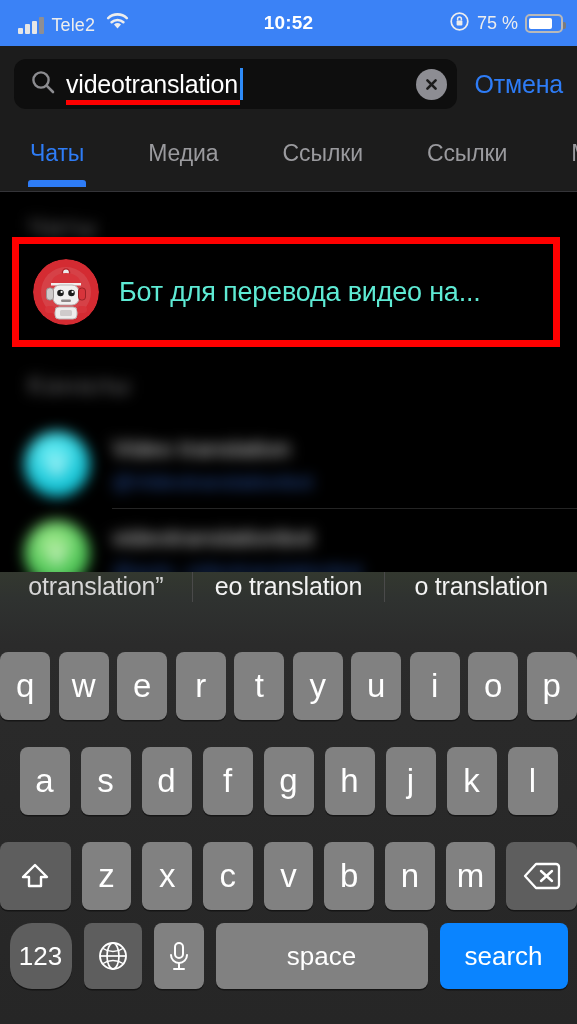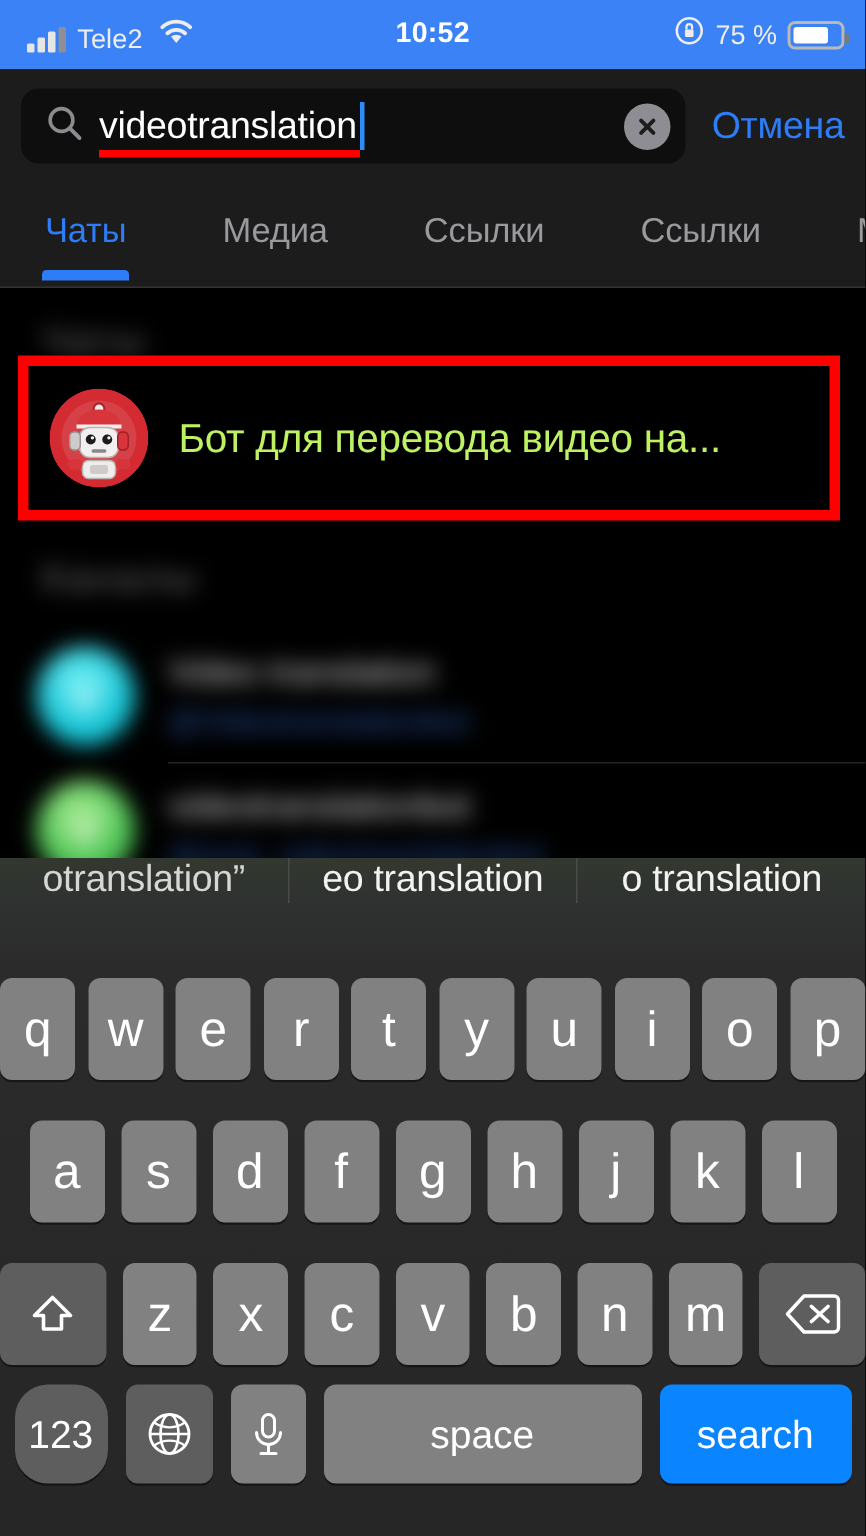--- a/index.html
+++ b/index.html
@@ -119,21 +119,21 @@
 
   
   .hl-wrap {
     position: absolute; left: 12px; top: 45px; width: 548px; height: 110px;
     border: 7px solid #ff0000; background: #000;
   }
   .hl-row {
     display: flex; align-items: center; height: 100%; padding-left: 14px;
   }
   .hl-title {
-    margin-left: 20px; color: #bef264; font-size: 27px; letter-spacing: -.2px; white-space: nowrap;
+    margin-left: 20px; color: #5eead4; font-size: 27px; letter-spacing: -.2px; white-space: nowrap;
   }
 
   
   .keyboard {
     position: absolute; top: 572px; left: 0; width: 577px; height: 452px;
     background: linear-gradient(180deg,#33382f 0%,#2f3230 6%,#2b2b2b 16%,#262626 100%);
   }
   .suggestbar {
     position: relative; height: 66px; display: flex; align-items: flex-start;
   }

